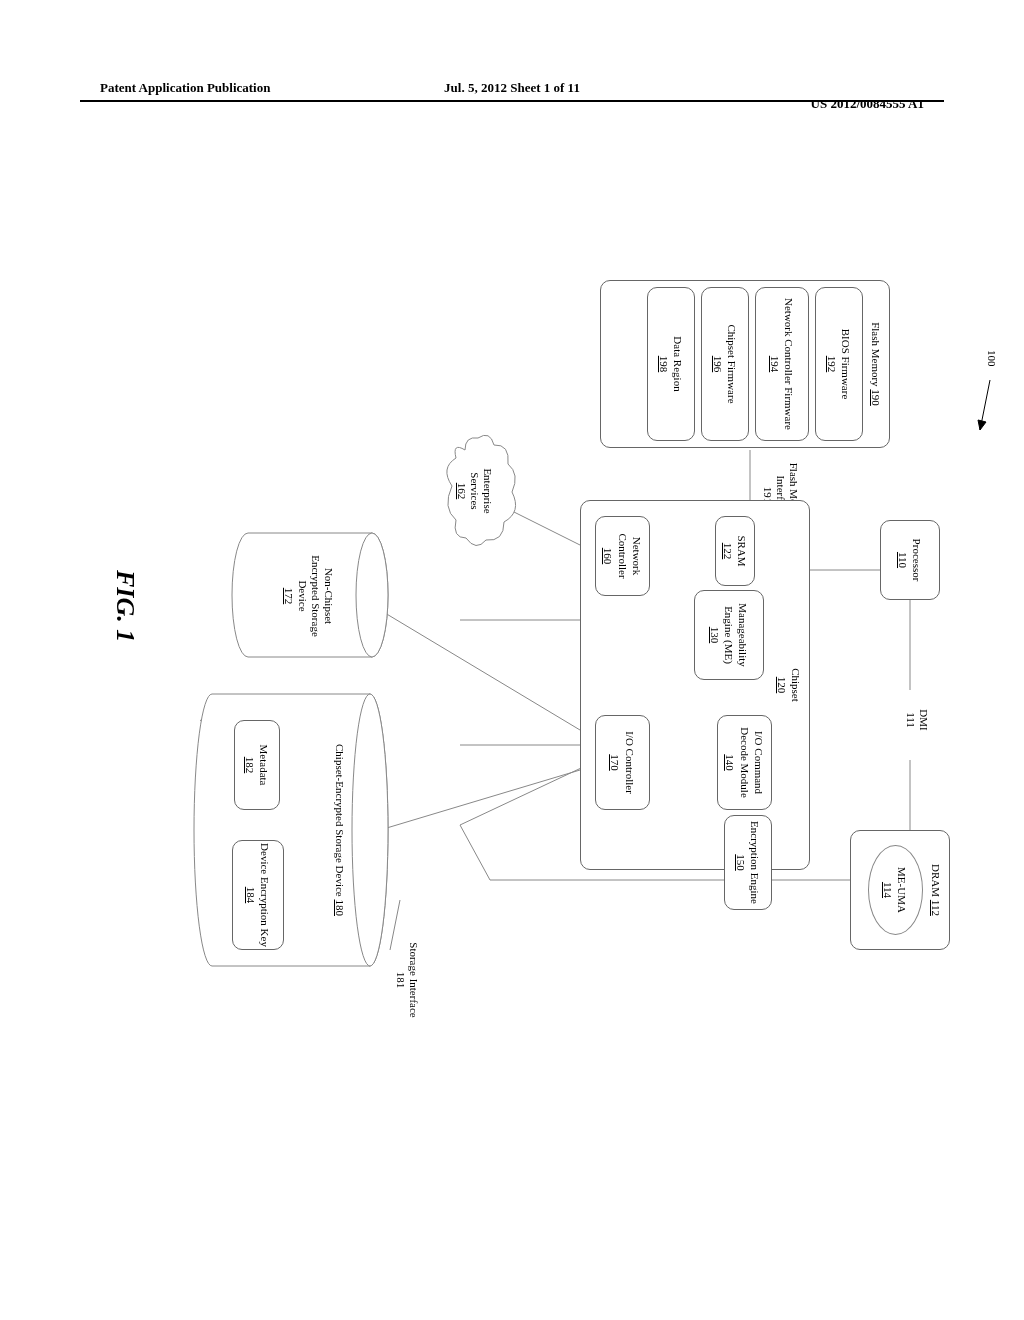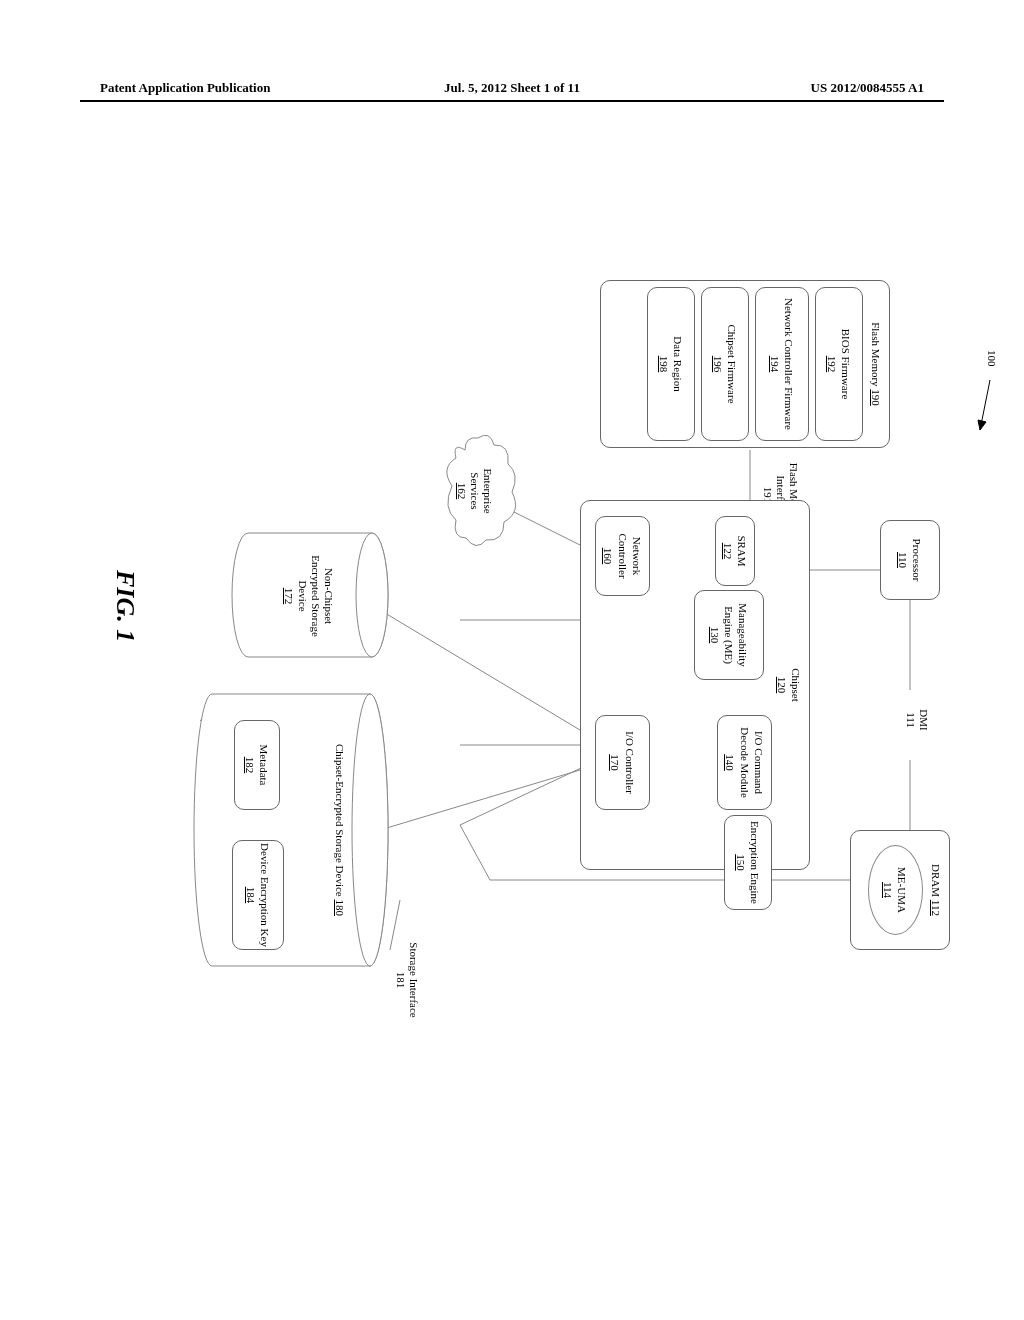--- a/index.html
+++ b/index.html
@@ -18,21 +18,21 @@
     left: 0;
     right: 0;
     display: flex;
     justify-content: flex-end;
     padding: 0 100px;
     font-weight: bold;
     font-size: 13px;
   }
   .header div { flex: 1; text-align: center; }
   .header .left { text-align: left; }
-  .header .right { text-align: right; }
+  .header .right { text-align: right; margin-top: 16px; }
   .divider {
     position: absolute;
     top: 100px;
     left: 80px;
     right: 80px;
     height: 2px;
     background: #000;
   }
   .diagram {
     position: absolute;

